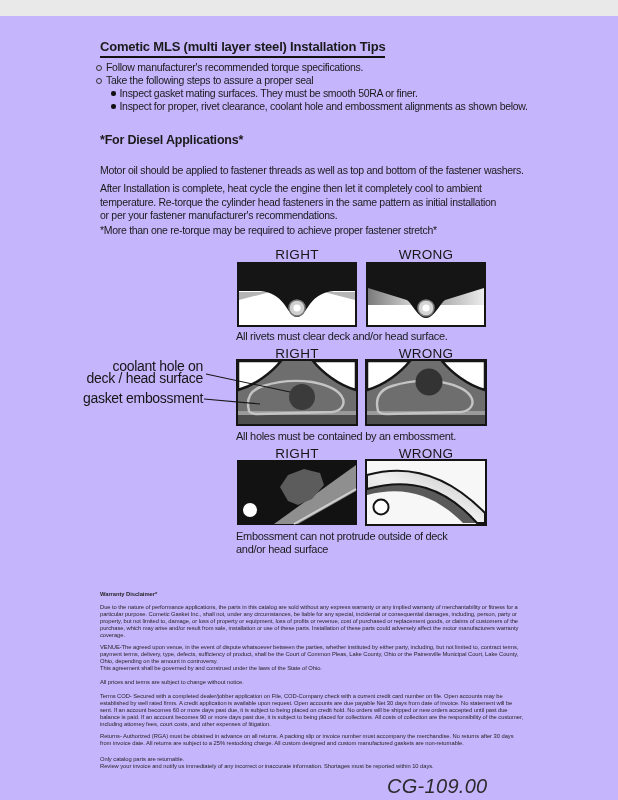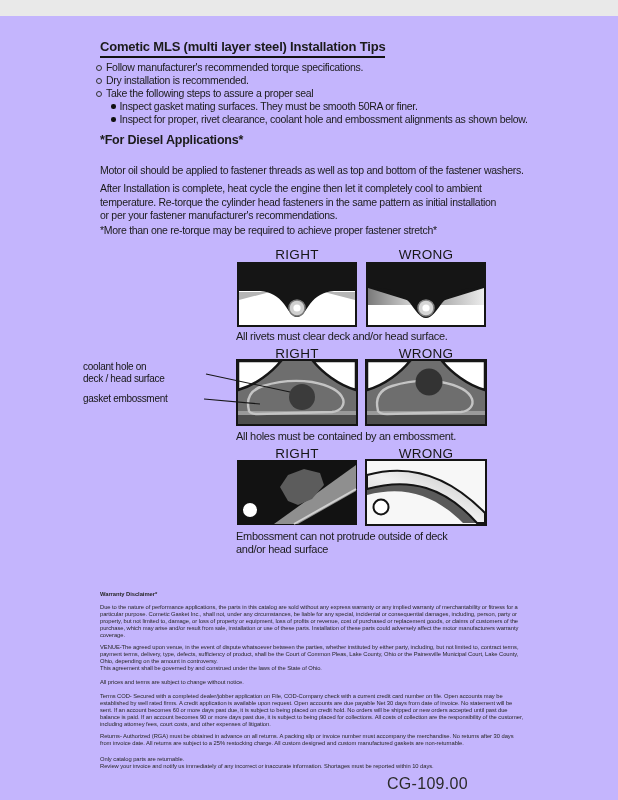--- a/index.html
+++ b/index.html
@@ -14,45 +14,41 @@
   .tips{position:absolute;left:96px;top:45px;font-size:10.5px;letter-spacing:-0.3px;line-height:13px;white-space:nowrap;}
   .tip{display:flex;align-items:flex-start;}
   .tip.sub{padding-left:14px;}
   .m-open{width:4px;height:4px;border:1px solid #333;border-radius:50%;margin:4px 4px 0 0;flex:none;}
   .m-fill{width:4.5px;height:4.5px;background:#111;border-radius:50%;margin:4px 4px 0 1px;flex:none;}
   .diesel-heading{position:absolute;left:100px;top:117px;font-size:12.5px;font-weight:bold;letter-spacing:-0.2px;white-space:nowrap;}
   .para{position:absolute;left:100px;font-size:10.5px;letter-spacing:-0.3px;line-height:13.5px;white-space:nowrap;}
   .dlabel{position:absolute;width:122px;text-align:center;font-size:13.5px;letter-spacing:0.3px;color:#161616;}
   .dimg{position:absolute;}
   .dcap{position:absolute;left:236px;font-size:11px;letter-spacing:-0.3px;line-height:12.5px;white-space:nowrap;}
-  .ann{position:absolute;font-size:10px;letter-spacing:-0.3px;line-height:11.5px;text-align:left;white-space:nowrap;color:#161616;}
+  .ann{position:absolute;font-size:14px;letter-spacing:-0.3px;line-height:11.5px;text-align:right;white-space:nowrap;color:#161616;}
   .leader-overlay{position:absolute;left:200px;top:340px;z-index:5;}
   .warranty{position:absolute;left:100px;top:575px;width:424px;font-size:5.8px;line-height:7px;letter-spacing:-0.05px;color:#272727;}
   .warranty p{margin:0 0 5px 0;}
   .warranty .wr-heading{font-weight:bold;margin-bottom:6px;}
   .warranty .tight{margin-bottom:0;}
   .warranty .gap7{margin-bottom:7px;}
   .warranty .gap9{margin-bottom:9px;}
-  .page-code{position:absolute;left:387px;top:759px;font-size:16px;letter-spacing:0.3px;color:#2b2b2b;white-space:nowrap;}
+  .page-code{position:absolute;left:387px;top:759px;font-size:20px;letter-spacing:0.3px;color:#2b2b2b;white-space:nowrap;font-style:italic;}
 </style>
 </head>
 <body>
 
 <div class="page">
 
   <div class="title">Cometic MLS (multi layer steel) Installation Tips</div>
 
   <div class="tips">
     <div class="tip">
       <span class="m-open"></span>
       <span>Follow manufacturer's recommended torque specifications.</span>
-    </div>
-    <div class="tip">
-      <span class="m-open"></span>
-      <span>Dry installation is recommended.</span>
     </div>
     <div class="tip">
       <span class="m-open"></span>
       <span>Take the following steps to assure a proper seal</span>
     </div>
     <div class="tip sub">
       <span class="m-fill"></span>
       <span>Inspect gasket mating surfaces.  They must be smooth 50RA or finer.</span>
     </div>
     <div class="tip sub">

